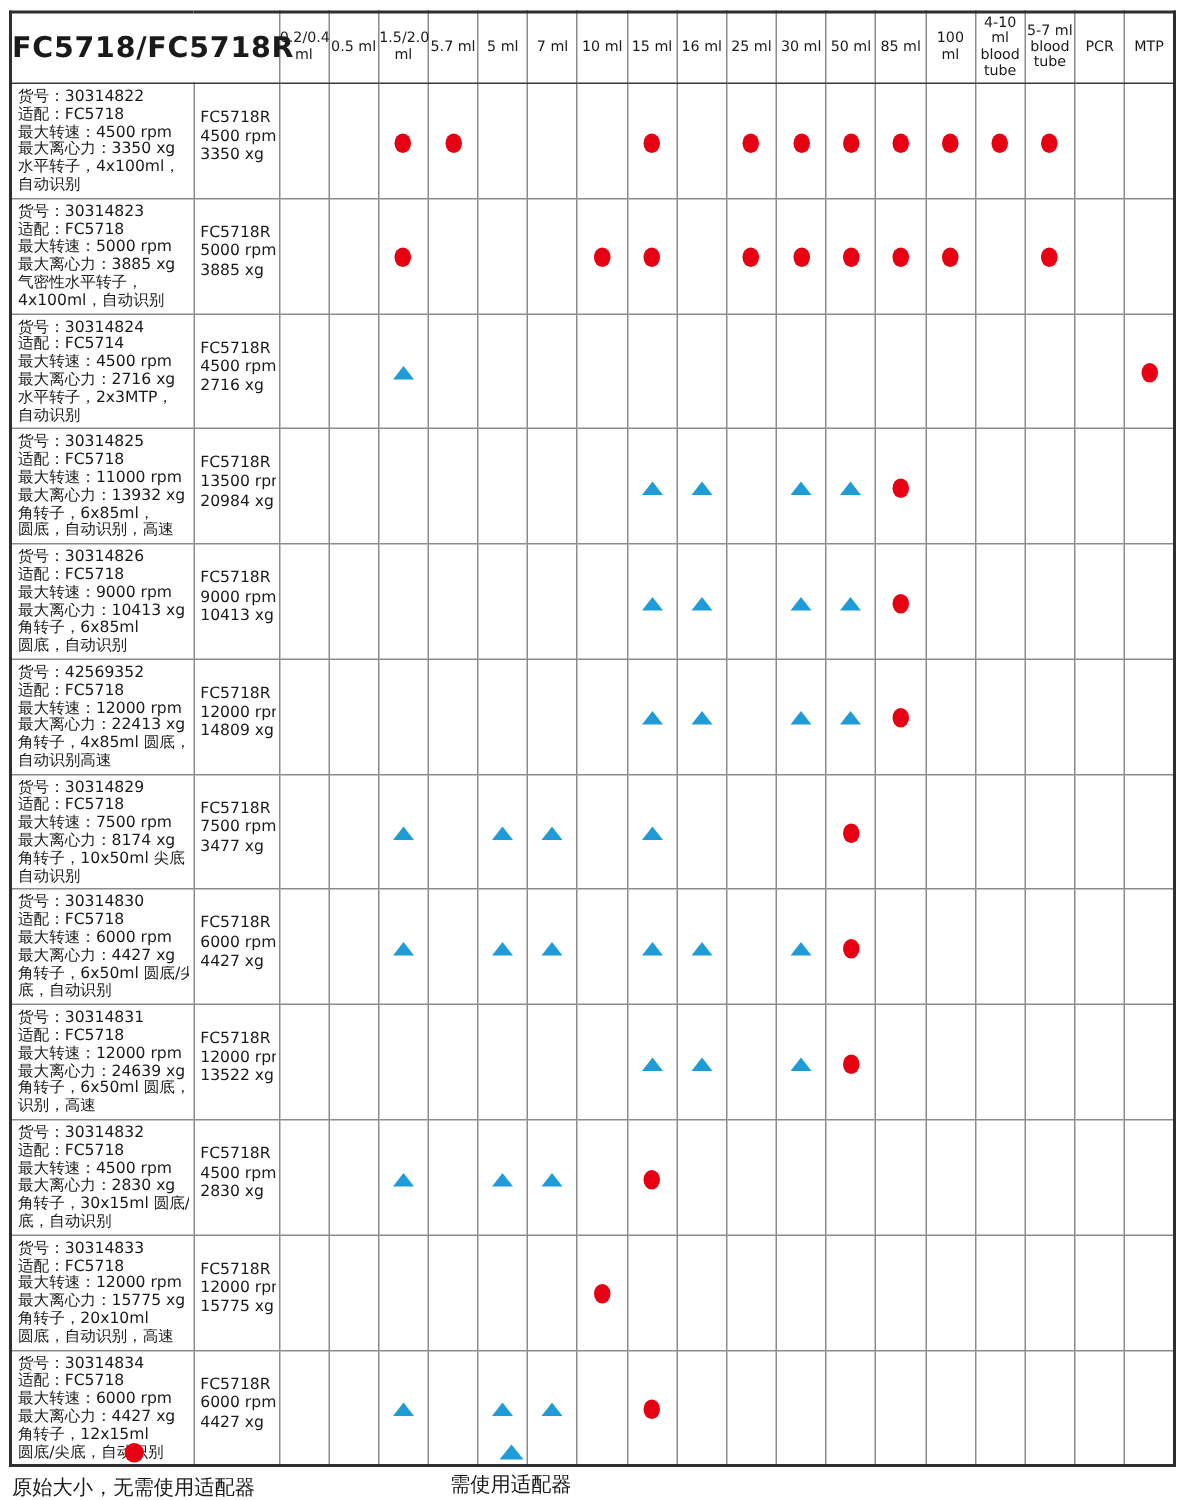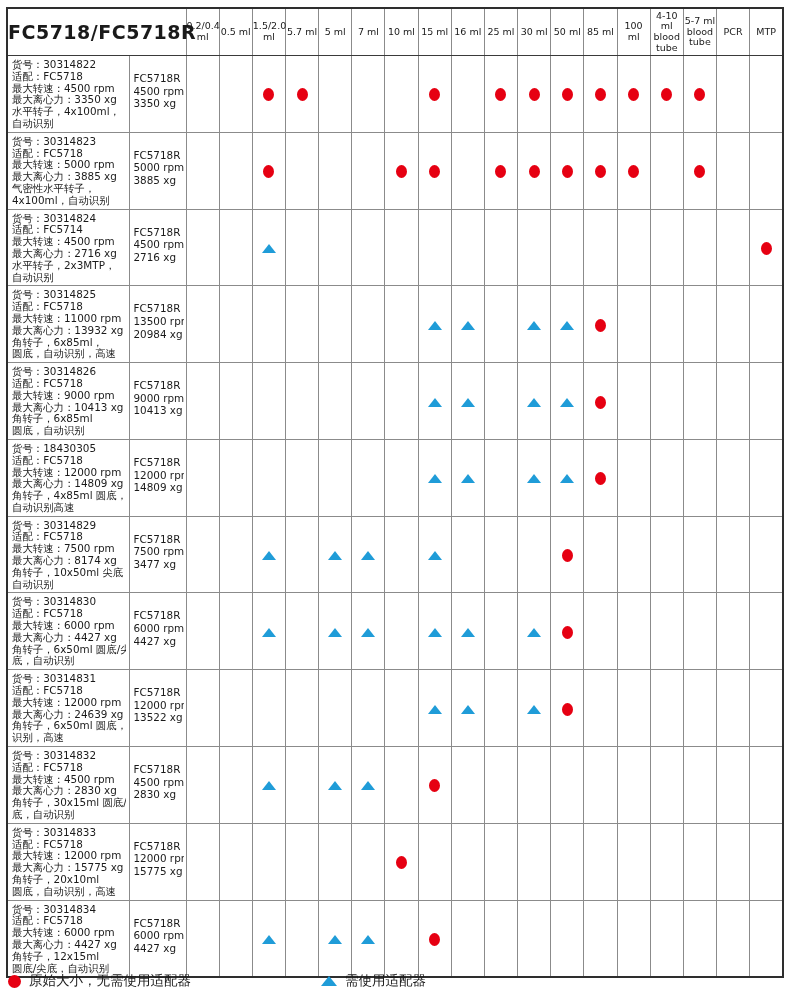--- a/index.html
+++ b/index.html
@@ -37,21 +37,21 @@
   }
   .tri{
     display:inline-block;width:0;height:0;vertical-align:middle;
     border-left:7px solid transparent;border-right:7px solid transparent;
     border-bottom:9px solid #1f9cd8;
   }
   .legend{
     position:absolute;left:8px;top:966px;width:774px;height:30px;
     display:flex;align-items:center;
   }
-  .legend-item{display:flex;align-items:center;gap:8px;}
+  .legend-item{display:flex;align-items:center;gap:8px;flex-direction:column;}
   .legend-item .dot{width:13px;height:13px;}
   .legend-item .tri{border-left-width:8px;border-right-width:8px;border-bottom-width:10px;}
   .legend-label{font-size:13.5px;}
   .legend-item + .legend-item{margin-left:130px;}
 </style>
 </head>
 <body>
 
 <div class="page">
   <table class="matrix">
@@ -243,24 +243,24 @@
           <td class="mcell"><span class="tri" style="border-bottom-color: rgb(31, 156, 216);"></span></td>
           <td class="mcell"><span class="dot" style="background: rgb(230, 0, 18);"></span></td>
           <td class="mcell"></td>
           <td class="mcell"></td>
           <td class="mcell"></td>
           <td class="mcell"></td>
           <td class="mcell"></td>
         </tr>
         <tr>
           <td class="spec">
-            <div>货号：18430305</div>
+            <div>货号：42569352</div>
             <div>适配：FC5718</div>
             <div>最大转速：12000 rpm</div>
-            <div>最大离心力：14809 xg</div>
+            <div>最大离心力：22413 xg</div>
             <div>角转子，4x85ml 圆底，</div>
             <div>自动识别高速</div>
           </td>
           <td class="variant">
             <div>FC5718R</div>
             <div>12000 rpm</div>
             <div>14809 xg</div>
           </td>
           <td class="mcell"></td>
           <td class="mcell"></td>

